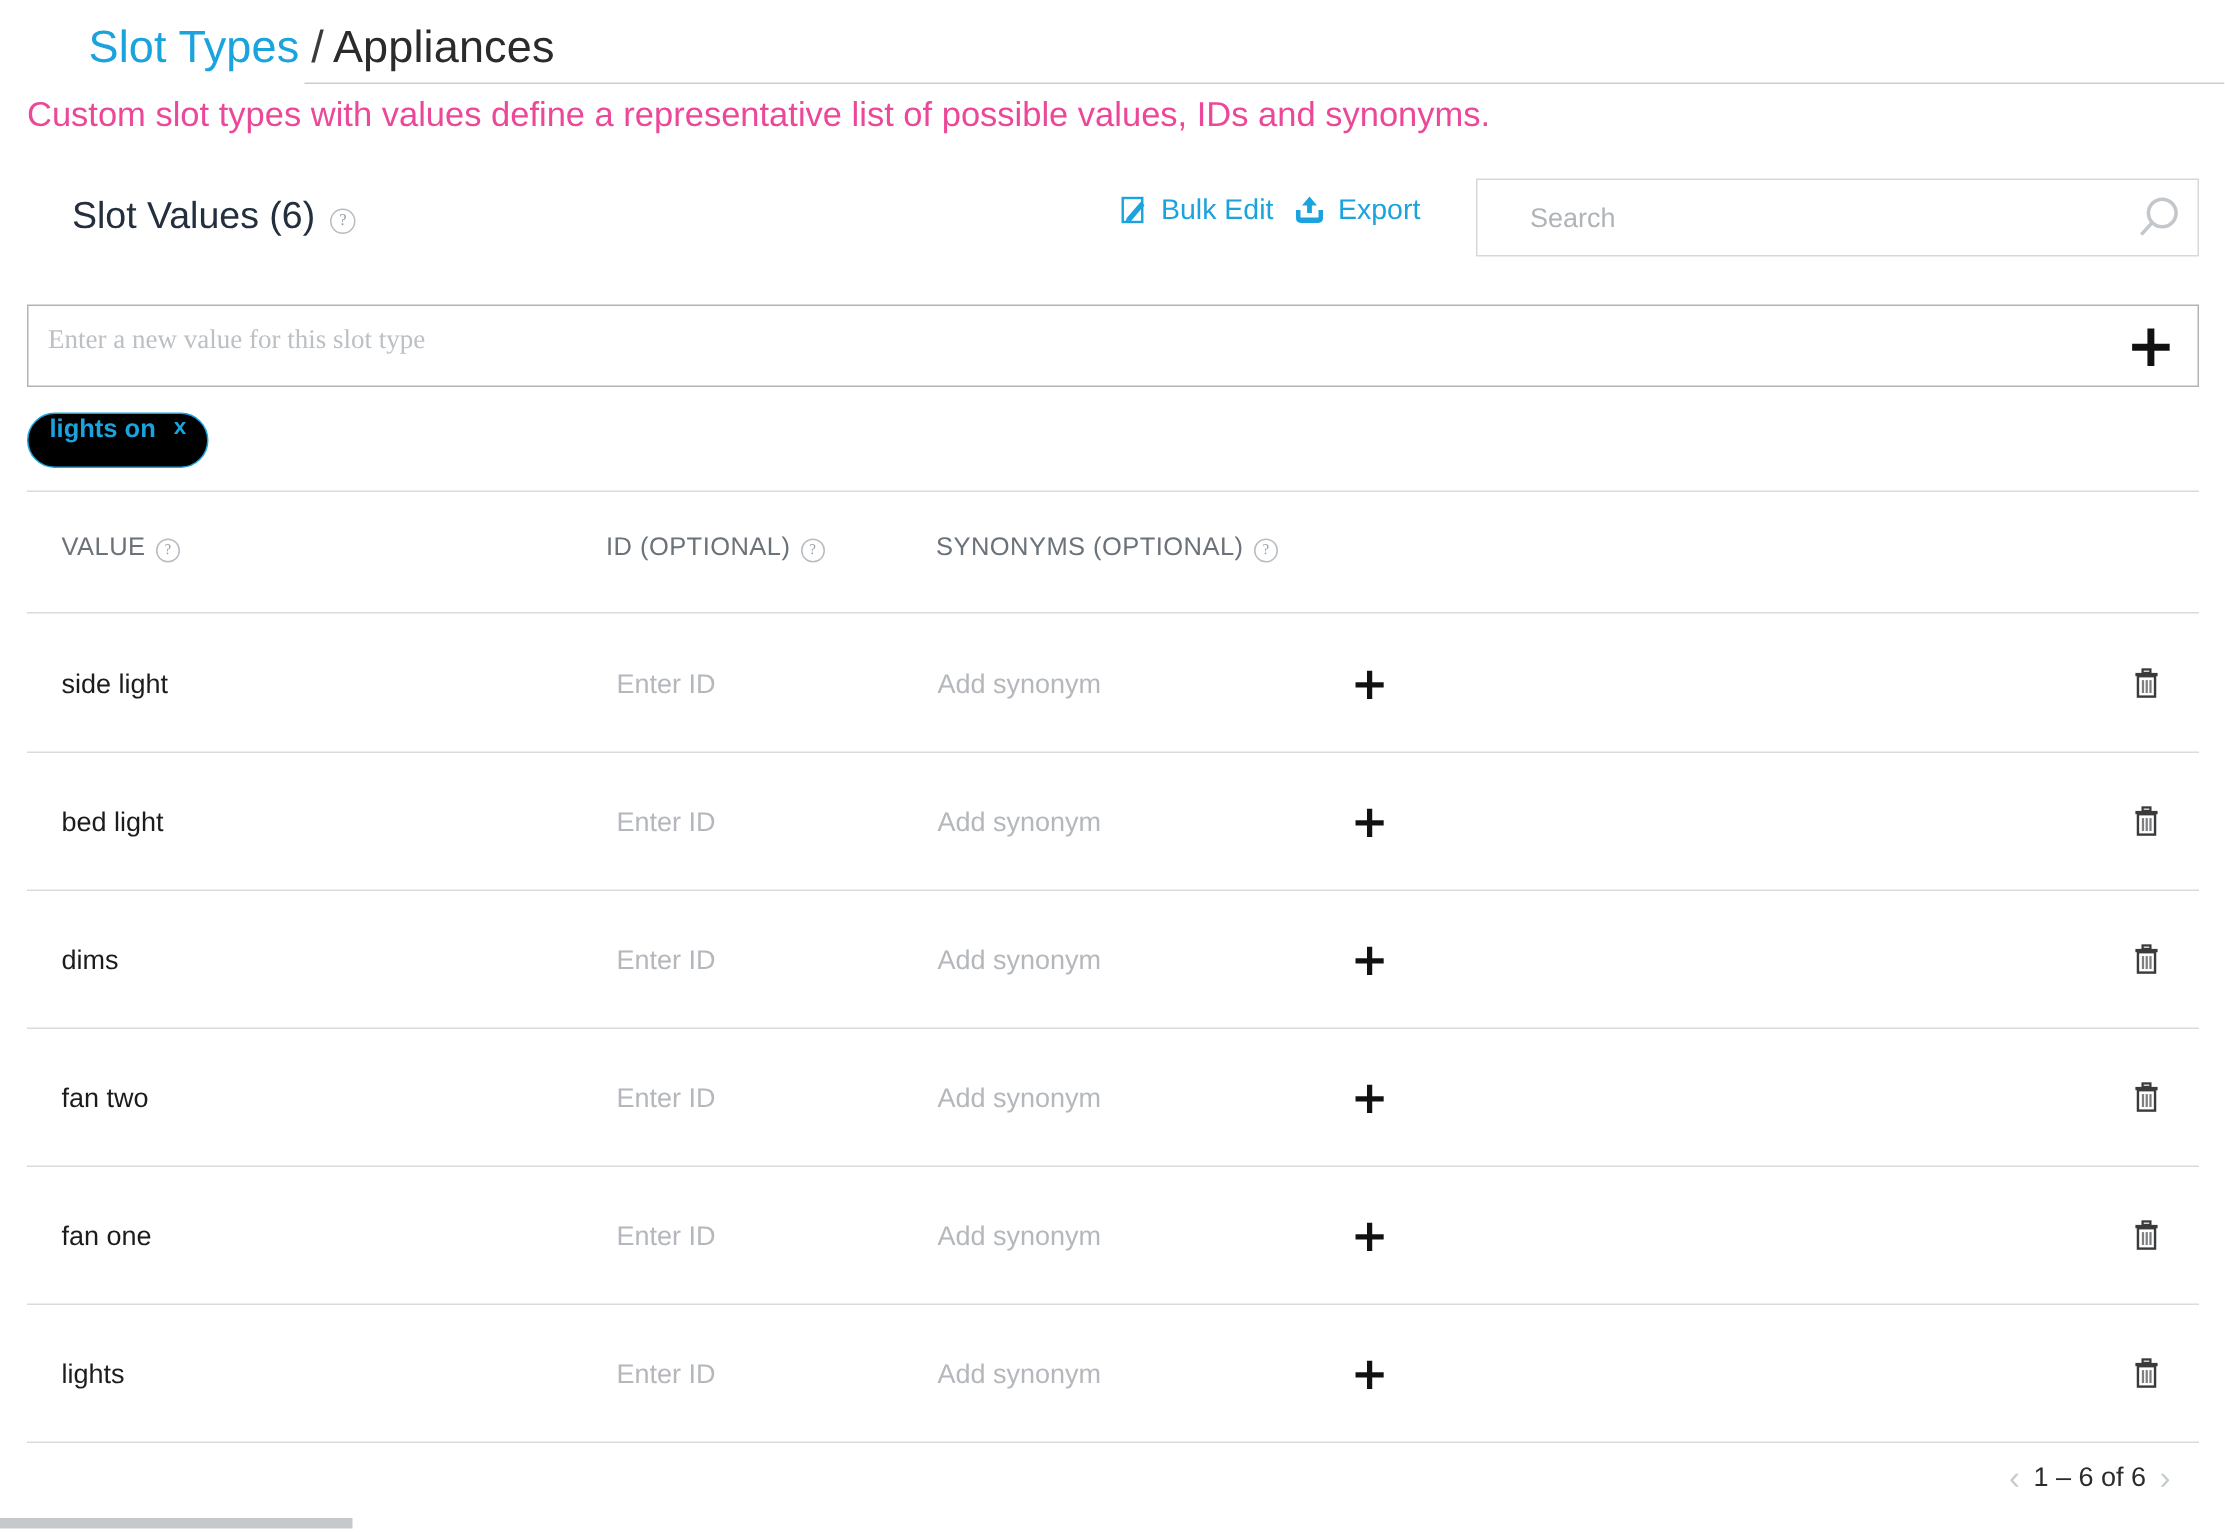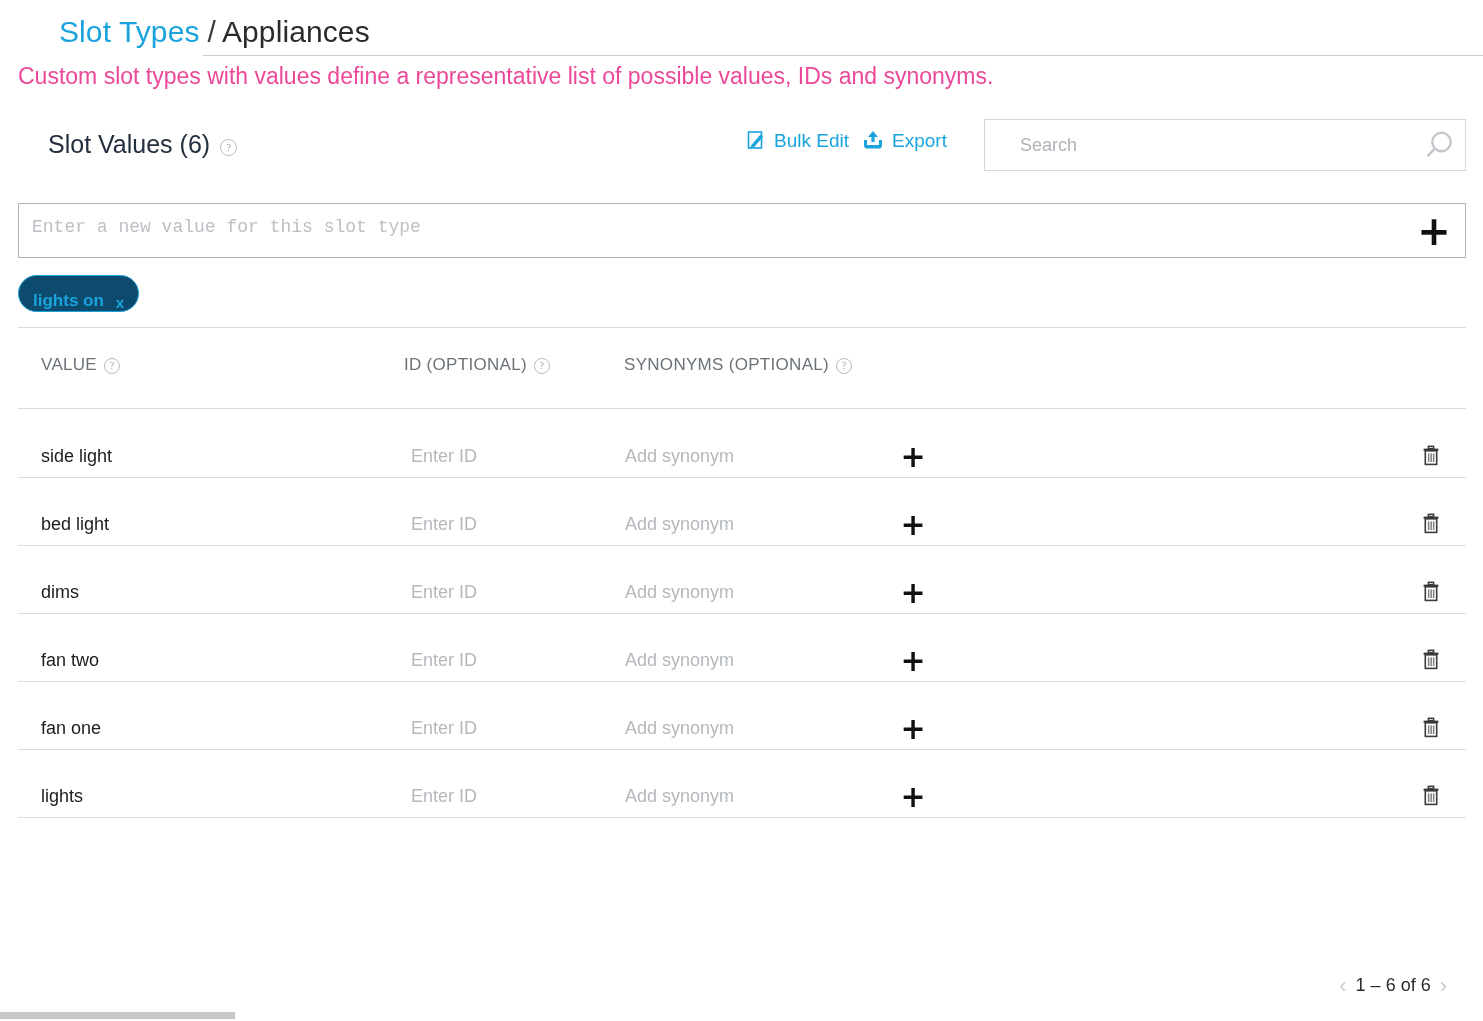--- a/index.html
+++ b/index.html
@@ -44,44 +44,44 @@
                   outline:none; background:transparent; font-size:18px; color:#4a4a4a;
                   font-family:"Liberation Sans", sans-serif; padding:0 8px;margin-left:12px; }
   .search-input::placeholder { color:#b0b4b8; }
   .search-icon { position:absolute; left:1421px; top:128px; width:36px; height:36px; cursor:pointer; }
 
   
   .newval-box { position:absolute; left:18px; top:203px; width:1448px; height:55px;
                 border:1.5px solid #b0b4b9; background:#fff; }
   .newval-input { position:absolute; left:30px; top:205px; width:1340px; height:43px; border:none;
                   outline:none; background:transparent; font-size:18px; color:#3f4549;
-                  font-family:Liberation Mono, monospace; }
+                  font-family:Liberation Serif, serif; }
   .newval-input::placeholder { color:#bcc0c4; }
   .add-plus { position:absolute; left:1414px; top:212px; width:40px; height:40px;
               font-size:40px; line-height:38px; color:#111; font-weight:700; text-align:center;
               cursor:pointer; font-family:"DejaVu Sans", sans-serif; }
 
   
-  .chip { position:absolute; left:18px; top:275px; height:37px; display:inline-flex; align-items:flex-end;
+  .chip { position:absolute; left:18px; top:275px; height:37px; display:inline-flex; align-items:flex-start;
           border:1.6px solid #1aa3dd; border-radius:19px; padding:0 14px; color:#1aa3dd;
-          font-size:17px; font-weight:700; background:#0c4a6e; cursor:pointer; }
+          font-size:17px; font-weight:700; background:#000000; cursor:pointer; }
   .chip-x { margin-left:12px; font-size:15px; font-weight:700; }
 
   .rule-under-chip { position:absolute; left:18px; top:327px; width:1448px; height:1px; background:#d8dcdf; }
 
   
   .th-row { position:absolute; left:0; top:355px; width:1483px; height:55px; }
   .th { position:absolute; top:0; font-size:17px; color:#6b7279; letter-spacing:.3px; white-space:nowrap; }
   .th-value   { left:41px; }
   .th-id      { left:404px; }
   .th-syn     { left:624px; }
   .th-rule { position:absolute; left:18px; top:53px; width:1448px; height:1px; background:#d8dcdf; }
 
   .rows { position:absolute; left:0; top:410px; width:1483px; }
-  .row { position:relative; height:68px; }
+  .row { position:relative; height:92px; }
   .row + .row { }
   .row-line { position:absolute; left:18px; bottom:0; width:1448px; height:1px; background:#d8dcdf; }
   .cell { position:absolute; top:0; height:92px; display:flex; align-items:center; font-size:18px; }
   .c-value { left:41px; color:#1c1c1c; }
   .c-id    { left:411px; color:#b4b8bc; }
   .c-syn   { left:625px; color:#b4b8bc; }
   .c-plus  { left:898px; width:30px; justify-content:center; color:#111; font-size:30px;
              font-weight:700; cursor:pointer; font-family:"DejaVu Sans", sans-serif; }
   .c-del   { left:1414px; width:34px; justify-content:center; cursor:pointer; }
 

